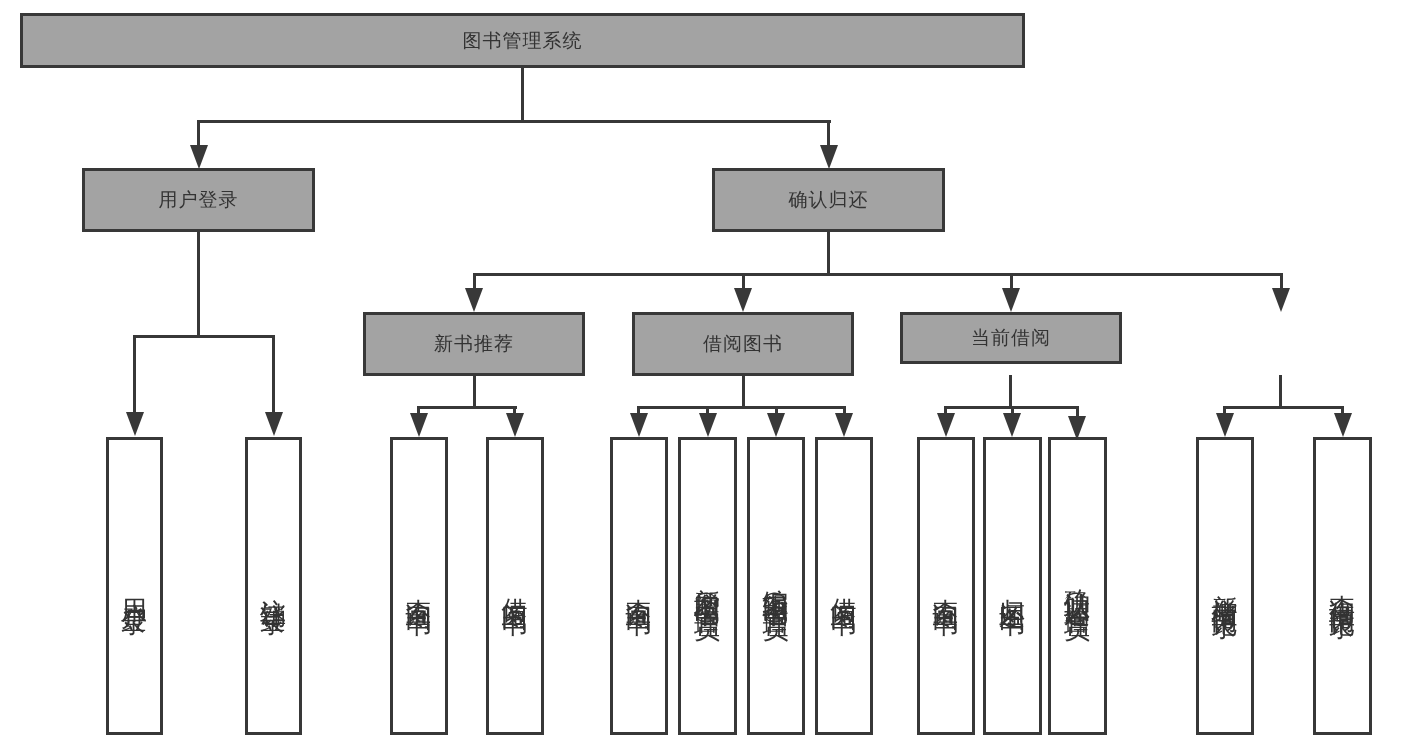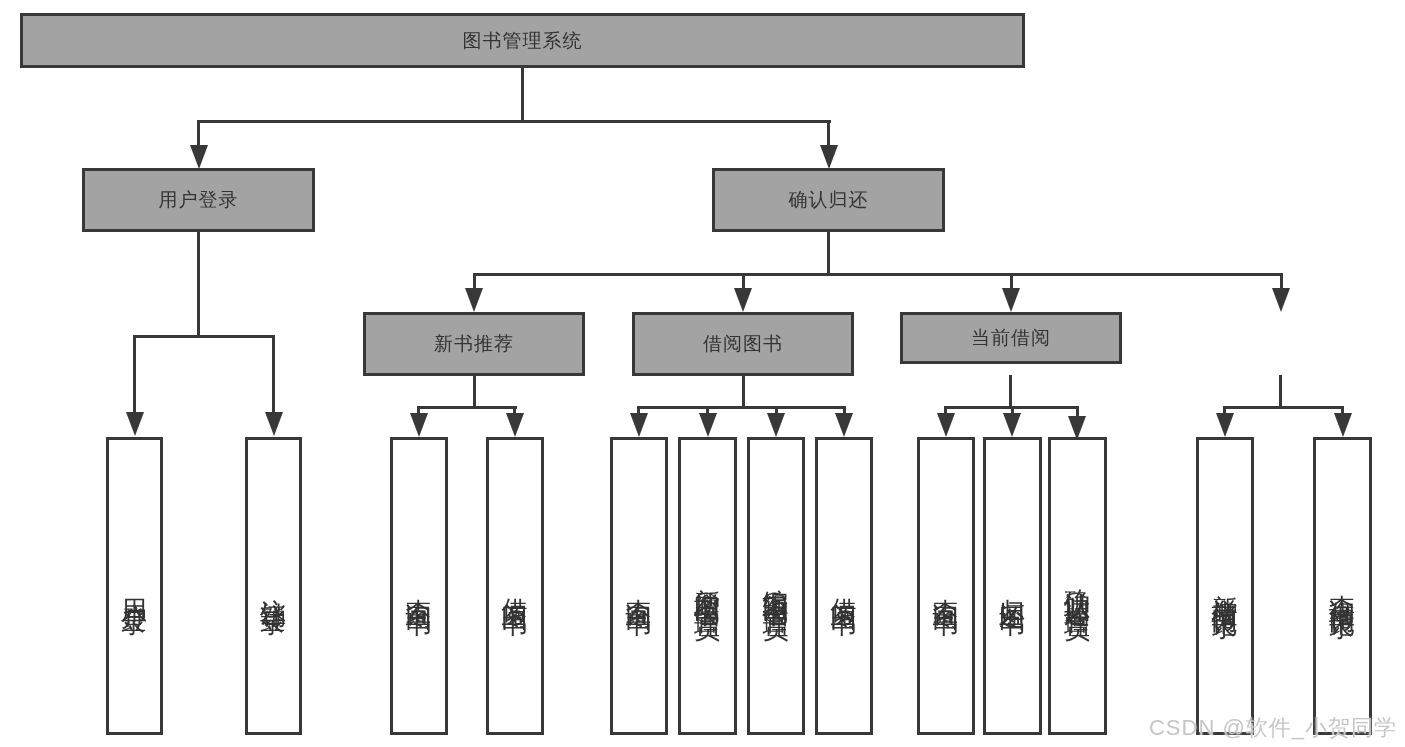--- a/index.html
+++ b/index.html
@@ -157,15 +157,14 @@
   <div class="vline" style="left:1076px; top:406px; height:12px;"></div>
   <div class="arrow" style="left:1068px; top:416px;"></div>
 
   <div class="vline" style="left:1279px; top:375px; height:33px;"></div>
   <div class="hline" style="left:1224px; top:406px; width:120px;"></div>
   <div class="vline" style="left:1223px; top:406px; height:10px;"></div>
   <div class="arrow" style="left:1216px; top:413px;"></div>
   <div class="vline" style="left:1341px; top:406px; height:10px;"></div>
   <div class="arrow" style="left:1334px; top:413px;"></div>
 
-  <div class="watermark">CSDN @软件_小贺同学</div>
 
 </div>
 
 </body></html>

